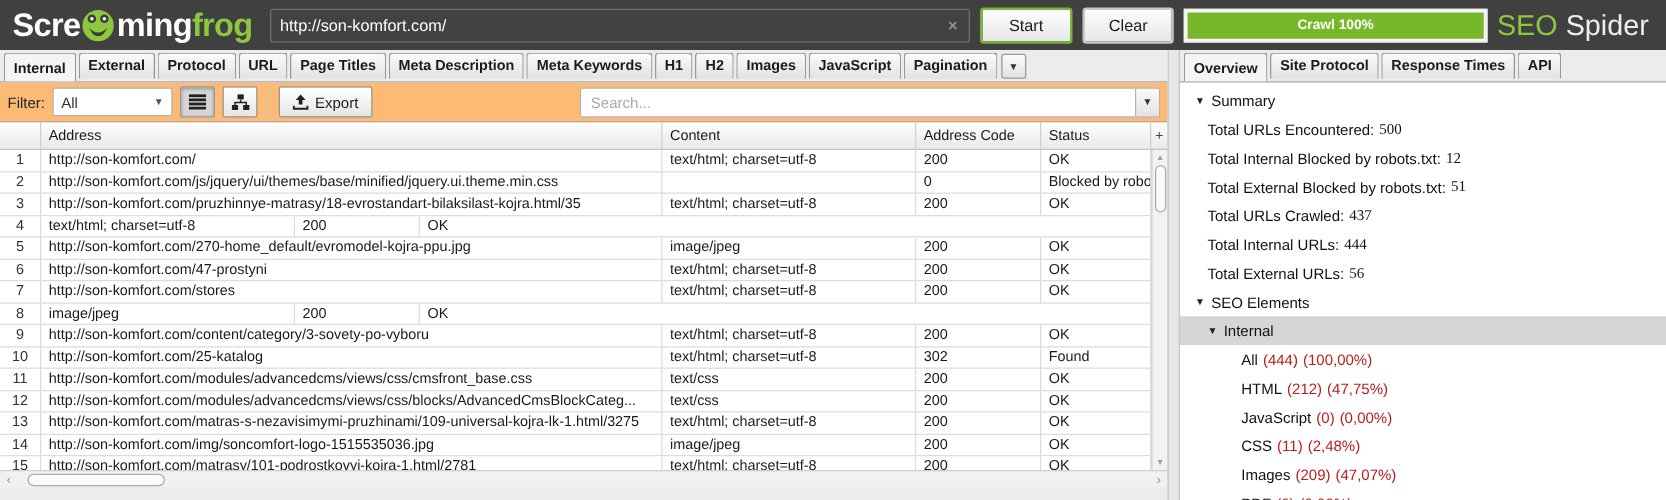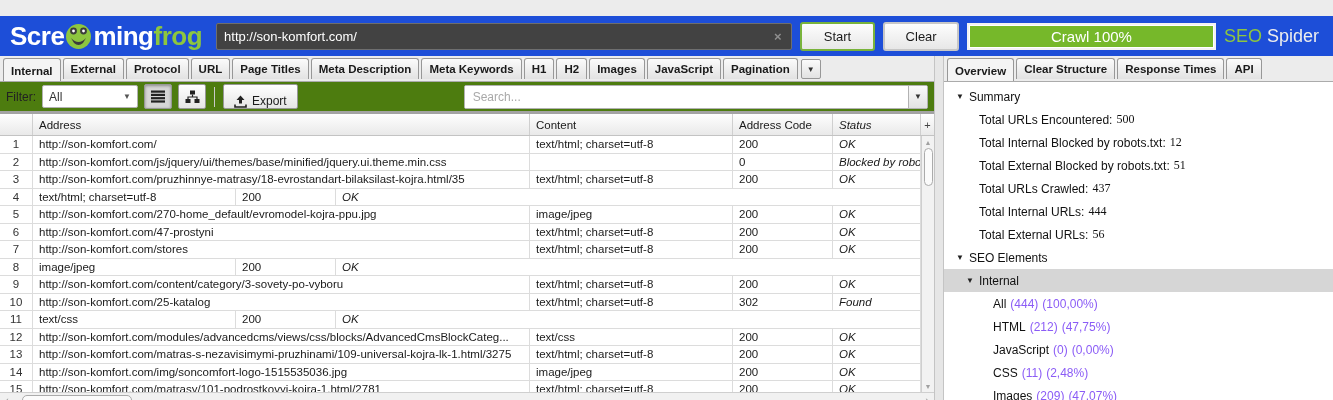--- a/index.html
+++ b/index.html
@@ -1,42 +1,42 @@
 <!DOCTYPE html>
 <html><head>
 <meta charset="utf-8">
 <style>
   * { box-sizing: border-box; margin: 0; padding: 0; }
   html,body { width:1333px; height:400px; overflow:hidden;
     font-family:"Liberation Sans", sans-serif; background:#ececec; }
 
   
-  .topbar { height:40px; background:#1d4ed8; display:flex; align-items:center;
-    padding:0 10px; gap:8px;margin-top:16px; }
+  .topbar { height:40px; background:#404040; display:flex; align-items:center;
+    padding:0 10px; gap:8px; }
   .logo { display:flex; align-items:center; color:#fff; font-size:26px;
     font-weight:bold; letter-spacing:-0.5px; white-space:nowrap; }
   .logo .green { color:#8dc63f; }
   .logo svg { margin:0 1px; }
   .url-box { width:578px; height:27px; margin-left:6px; background:#424242;
     border:1px solid #6e6e6e; border-radius:2px; display:flex; align-items:center;
     padding:0 7px; }
   .url-input { flex:1; background:transparent; border:none; outline:none;
     color:#fff; font-size:13px; font-family:"Liberation Sans",sans-serif; }
   .url-clear { color:#8f8f8f; font-weight:bold; font-size:13px; cursor:default; padding:0 2px; }
   .btn { height:29px; width:76px; font-size:13px; color:#1a1a1a;
     background:linear-gradient(#fdfdfd,#e7e7e7); border-radius:3px; cursor:default;
     font-family:"Liberation Sans",sans-serif; }
   .btn.start { border:2px solid #79b33b; }
   .btn.clear { border:2px solid #c7c7c7; }
   .progress { position:relative; width:250px; height:27px; border:2px solid #f2f2f2;
     background:#fff; }
   .progress .fill { position:absolute; inset:1px; background:#76b82a; }
   .progress .plabel { position:absolute; inset:0; display:flex; align-items:center;
-    justify-content:center; color:#fff; font-size:15px; }
-  .brand { margin-left:auto; font-size:18px; color:#ededed; white-space:nowrap; padding-right:4px; }
+    justify-content:center; color:#fff; font-size:11px;font-weight:bold; }
+  .brand { margin-left:auto; font-size:23px; color:#ededed; white-space:nowrap; padding-right:4px; }
   .brand .green { color:#8dc63f; }
 
   
   .main { display:flex; height:376px; }
   .left-panel { width:934px; display:flex; flex-direction:column; }
   .divider { width:10px; background:#e6e6e6; border-left:1px solid #c4c4c4;
     border-right:1px solid #c4c4c4; }
   .right-panel { flex:1; display:flex; flex-direction:column; background:#fff; }
 
   
@@ -46,54 +46,54 @@
   .tab { flex-shrink:0; height:21px; padding:0 7px; font-size:11.5px; font-weight:bold;
     color:#1a1a1a; background:linear-gradient(#fbfbfb,#e2e2e2); border:1px solid #979797;
     border-bottom:none; border-radius:3px 3px 0 0; display:flex; align-items:center;
     white-space:nowrap; cursor:default; }
   .tab.active { background:#f4f4f4; height:24px; margin-bottom:-1px; z-index:2; }
   .tab-overflow-btn { width:20px; height:20px; margin:0 0 2px 3px; border:1px solid #979797;
     border-radius:2px; background:linear-gradient(#fbfbfb,#e2e2e2); font-size:8px;
     color:#333; display:flex; align-items:center; justify-content:center; }
 
   
-  .filter-row { height:32px; background:#4d7c0f; display:flex; align-items:center;
-    padding:0 6px; gap:6px; border-bottom:3px solid #a3a3a3; }
+  .filter-row { height:32px; background:#fdba74; display:flex; align-items:center;
+    padding:0 6px; gap:6px; border-bottom:1px solid #a3a3a3; }
   .filter-label { font-size:12px; color:#222; }
   .select { width:96px; height:23px; background:#fff; border:1px solid #b2b2b2;
     border-radius:2px; font-size:12px; color:#333; display:flex; align-items:center;
     padding:0 6px; }
   .select .sel-arrow { margin-left:auto; font-size:8px; color:#555; }
   .icon-btn { width:28px; height:25px; border:1px solid #989898; border-radius:2px;
     background:linear-gradient(#fff,#e5e5e5); display:flex; align-items:center;
     justify-content:center; }
   .icon-btn.pressed { background:#d6d6d6; box-shadow:inset 0 1px 3px rgba(0,0,0,.35); }
   .vsep { width:1px; height:20px; background:#c9c9c9; margin:0 2px; }
   .export-btn { height:25px; padding:0 10px; border:1px solid #989898; border-radius:2px;
-    background:linear-gradient(#fff,#e5e5e5); display:flex; align-items:flex-end; gap:5px;
+    background:linear-gradient(#fff,#e5e5e5); display:flex; align-items:center; gap:5px;
     font-size:12px; color:#1a1a1a; font-family:"Liberation Sans",sans-serif; }
   .search-wrap { margin-left:160px; flex:1; height:24px; display:flex; border:1px solid #b2b2b2;
     border-radius:2px; background:#fff; overflow:hidden; }
   .search-input { flex:1; border:none; outline:none; padding:0 8px; font-size:12px;
     color:#333; font-family:"Liberation Sans",sans-serif; }
   .search-input::placeholder { color:#a9a9a9; }
   .combo-btn { width:19px; border-left:1px solid #b2b2b2;
     background:linear-gradient(#fafafa,#e2e2e2); display:flex; align-items:center;
     justify-content:center; font-size:8px; color:#333; }
 
   
   .thead { display:flex; height:22px; background:linear-gradient(#fefefe,#e9e9e9);
     border-bottom:1px solid #c3c3c3; font-size:11.5px; color:#1a1a1a; }
   .hcell { display:flex; align-items:center; padding-left:6px;
     border-right:1px solid #cfcfcf; overflow:hidden; white-space:nowrap; }
   .c-num { width:33px; }
   .c-addr { width:497px; }
   .c-content { width:203px; }
   .c-code { width:100px; }
-  .c-status { flex:1;font-style:italic; }
+  .c-status { flex:1; }
   .c-plus { width:13px; padding:0; justify-content:center; border-right:none;
     font-size:11px; color:#444; }
   .tbody-wrap { display:flex; height:256px; }
   .tbody { flex:1; background:#fff; overflow:hidden; font-size:11.5px; color:#1a1a1a; }
   .trow { display:flex; height:17.5px; line-height:16.5px; background:#fff; }
   .tcell { padding-left:6px; border-right:1px solid #dcdcdc; border-bottom:1px solid #dcdcdc;
     white-space:nowrap; overflow:hidden; }
   .tcell.c-num { color:#333; text-align:center; padding-left:0; }
 
   
@@ -112,26 +112,26 @@
   .hs-track { flex:1; }
   .bottom-strip { height:8px; background:#ececec; }
 
   
   .tree { flex:1; background:#fff; overflow:hidden; font-size:12px; color:#111;
     padding-top:3px; }
   .tree-row { height:23px; display:flex; align-items:center; white-space:nowrap;
     overflow:hidden; }
   .tree-row .arrow { font-size:8px; color:#222; margin-right:5px; }
   .tree-row.l0 { padding-left:12px; }
-  .tree-row.l1 { padding-left:35px; }
+  .tree-row.l1 { padding-left:22px; }
   .tree-row.l1.group { padding-left:22px; }
   .tree-row.l2 { padding-left:49px; }
   .tree-row.selected { background:#d6d6d6; }
   .tvalue { margin-left:4px;font-family:Liberation Serif, serif; }
-  .tcount, .tpct { margin-left:4px; color:#8b5cf6; }
+  .tcount, .tpct { margin-left:4px; color:#b91c1c; }
 </style>
 </head>
 <body>
 
 <div class="topbar">
   <div class="logo">
     <span>Scre</span>
     <svg width="27" height="27" viewBox="0 0 27 27">
       <circle cx="13.5" cy="13.5" r="12.5" fill="#8dc63f"></circle>
       <circle cx="8.5" cy="8" r="3.4" fill="#3c3c3c"></circle>
@@ -314,20 +314,21 @@
           </div>
           <div class="trow">
             <div class="tcell c-num">10</div>
             <div class="tcell c-addr">http://son-komfort.com/25-katalog</div>
             <div class="tcell c-content">text/html; charset=utf-8</div>
             <div class="tcell c-code">302</div>
             <div class="tcell c-status">Found</div>
           </div>
           <div class="trow">
             <div class="tcell c-num">11</div>
+            <div class="tcell c-addr">http://son-komfort.com/modules/advancedcms/views/css/cmsfront_base.css</div>
             <div class="tcell c-content">text/css</div>
             <div class="tcell c-code">200</div>
             <div class="tcell c-status">OK</div>
           </div>
           <div class="trow">
             <div class="tcell c-num">12</div>
             <div class="tcell c-addr">http://son-komfort.com/modules/advancedcms/views/css/blocks/AdvancedCmsBlockCateg...</div>
             <div class="tcell c-content">text/css</div>
             <div class="tcell c-code">200</div>
             <div class="tcell c-status">OK</div>
@@ -373,21 +374,21 @@
 
   <div class="divider"></div>
 
   <div class="right-panel">
     <div class="tabs-row">
       <div class="tabs-strip" id="right-tabs">
           <div class="tab active">
             <span>Overview</span>
           </div>
           <div class="tab">
-            <span>Clear Structure</span>
+            <span>Site Protocol</span>
           </div>
           <div class="tab">
             <span>Response Times</span>
           </div>
           <div class="tab">
             <span>API</span>
           </div>
         </div>
     </div>
     <div class="tree" id="tree">

